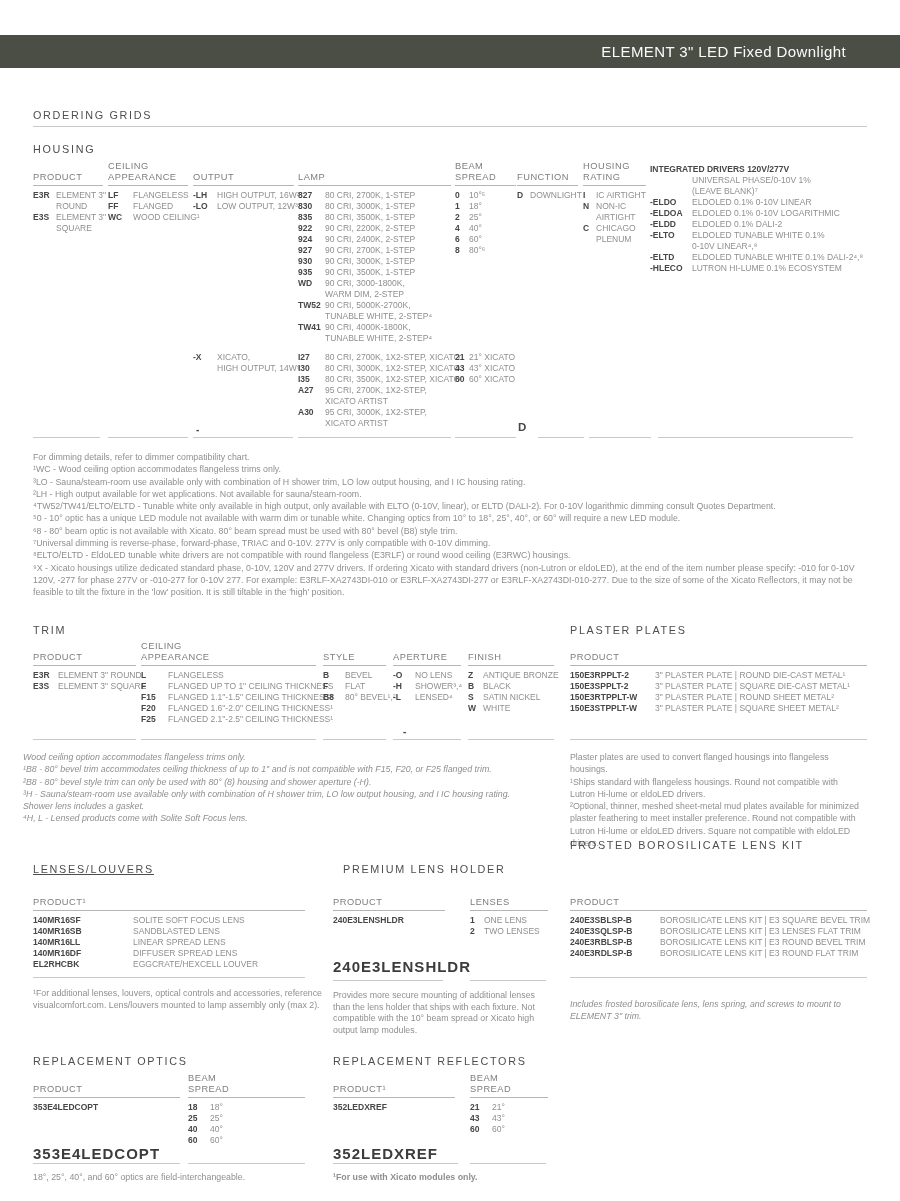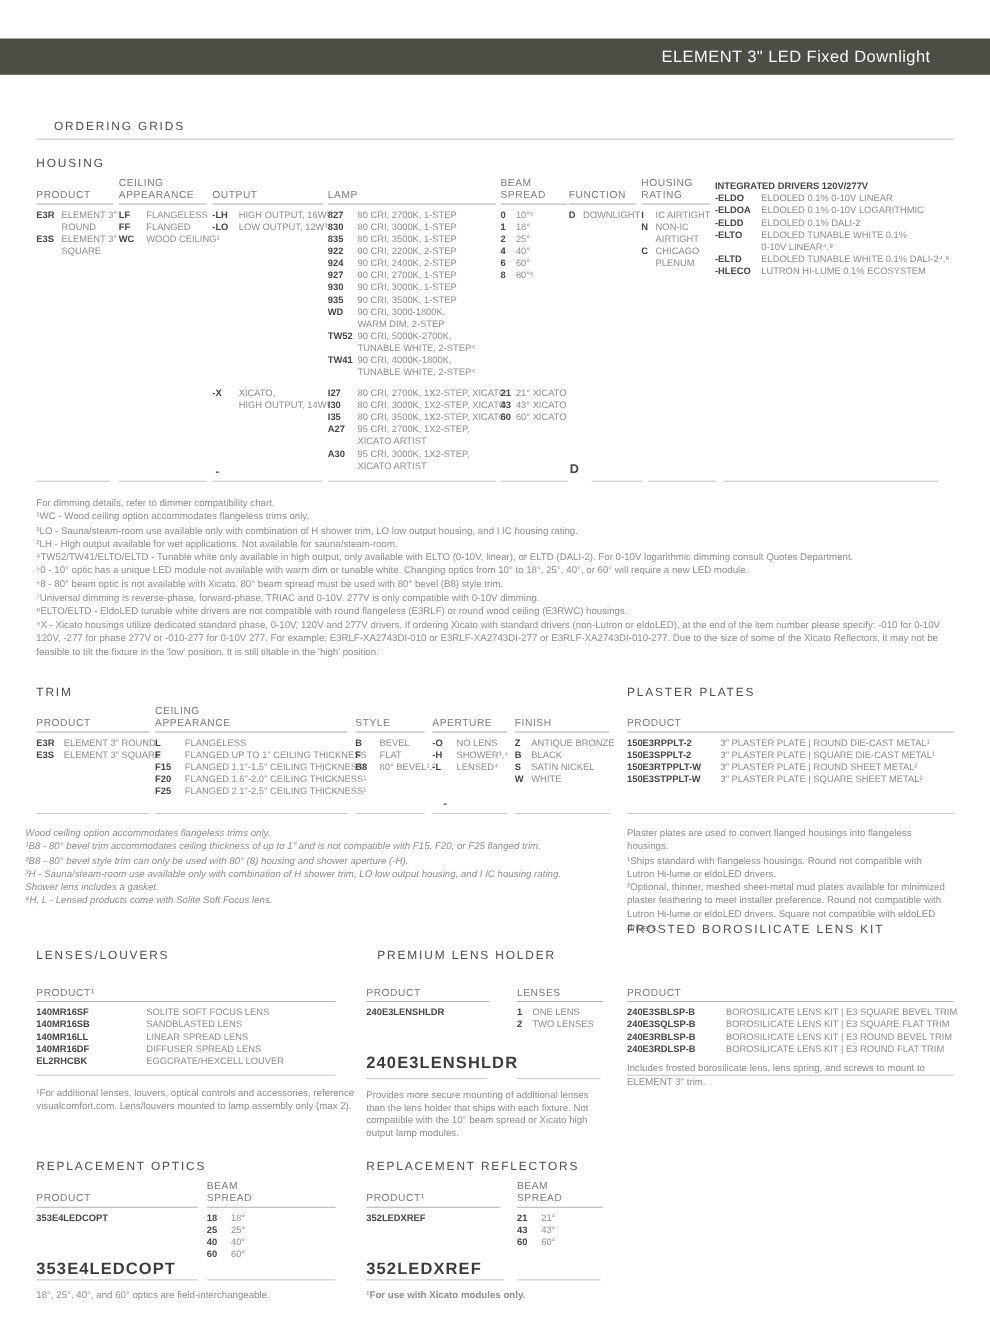--- a/index.html
+++ b/index.html
@@ -30,21 +30,21 @@
 </style>
 </head>
 <body>
 
 <div class="page">
 
   <div class="topbar">
     <div class="topbar-title">ELEMENT 3" LED Fixed Downlight</div>
   </div>
 
-  <div class="sec-title" style="left:33px;top:109px;margin-left:16px;">ORDERING GRIDS</div>
+  <div class="sec-title" style="left:33px;top:109px;">ORDERING GRIDS</div>
   <div class="rule" style="left:33px;top:126px;width:834px;"></div>
   <div class="sec-title" style="left:33px;top:143px;">HOUSING</div>
 
   <div class="col" style="left:33px;top:160px;width:70px;--cw:23px;">
     <div class="col-header">PRODUCT</div>
     <div class="col-body">
       <div class="entry">
           <span class="code">E3R</span>
           <span class="desc">ELEMENT 3"
 ROUND</span>
@@ -222,20 +222,25 @@
           <span class="code">C</span>
           <span class="desc">CHICAGO
 PLENUM</span>
         </div>
     </div>
   </div>
 
   <div class="col" style="left:650px;top:160px;width:217px;--cw:42px;">
     <div class="driver-group">INTEGRATED DRIVERS 120V/277V</div>
     <div class="col-body" style="padding-top:0;">
+      <div class="entry">
+          <span class="code"></span>
+          <span class="desc">UNIVERSAL PHASE/0-10V 1%
+(LEAVE BLANK)⁷</span>
+        </div>
 
       <div class="entry">
           <span class="code">-ELDO</span>
           <span class="desc">ELDOLED 0.1% 0-10V LINEAR</span>
         </div>
 
       <div class="entry">
           <span class="code">-ELDOA</span>
           <span class="desc">ELDOLED 0.1% 0-10V LOGARITHMIC</span>
         </div>
@@ -514,21 +519,21 @@
   </div>
   <div class="rule" style="left:570px;top:739px;width:297px;"></div>
   <div class="notes" style="left:570px;top:751px;width:295px;">
     <div>Plaster plates are used to convert flanged housings into flangeless housings.</div>
 
     <div>¹Ships standard with flangeless housings. Round not compatible with Lutron Hi-lume or eldoLED drivers.</div>
 
     <div>²Optional, thinner, meshed sheet-metal mud plates available for minimized plaster feathering to meet installer preference. Round not compatible with Lutron Hi-lume or eldoLED drivers. Square not compatible with eldoLED drivers.</div>
   </div>
 
-  <div class="sec-title" style="left:33px;top:863px;">LENSES/LOUVERS</div>
+  <div class="sec-title" style="left:33px;top:863px;text-decoration:underline;">LENSES/LOUVERS</div>
   <div class="col" style="left:33px;top:893px;width:272px;--cw:100px;">
     <div class="col-header h1">PRODUCT¹</div>
     <div class="col-body">
       <div class="entry">
           <span class="code">140MR16SF</span>
           <span class="desc">SOLITE SOFT FOCUS LENS</span>
         </div>
 
       <div class="entry">
           <span class="code">140MR16SB</span>
@@ -588,36 +593,36 @@
   <div class="col" style="left:570px;top:893px;width:297px;--cw:90px;">
     <div class="col-header h1">PRODUCT</div>
     <div class="col-body">
       <div class="entry">
           <span class="code">240E3SBLSP-B</span>
           <span class="desc">BOROSILICATE LENS KIT | E3 SQUARE BEVEL TRIM</span>
         </div>
 
       <div class="entry">
           <span class="code">240E3SQLSP-B</span>
-          <span class="desc">BOROSILICATE LENS KIT | E3 SQUARE FLAT TRIM</span>
+          <span class="desc">BOROSILICATE LENS KIT | E3 LENSES FLAT TRIM</span>
         </div>
 
       <div class="entry">
           <span class="code">240E3RBLSP-B</span>
           <span class="desc">BOROSILICATE LENS KIT | E3 ROUND BEVEL TRIM</span>
         </div>
 
       <div class="entry">
           <span class="code">240E3RDLSP-B</span>
           <span class="desc">BOROSILICATE LENS KIT | E3 ROUND FLAT TRIM</span>
         </div>
     </div>
   </div>
   <div class="rule" style="left:570px;top:977px;width:297px;"></div>
-  <div class="para" style="left:570px;top:965px;width:300px;line-height:12.3px;">Includes frosted borosilicate lens, lens spring, and screws to mount to ELEMENT 3" trim.</div>
+  <div class="para" style="left:570px;top:998px;width:300px;line-height:12.3px;font-style:italic;">Includes frosted borosilicate lens, lens spring, and screws to mount to ELEMENT 3" trim.</div>
 
   <div class="sec-title" style="left:33px;top:1055px;">REPLACEMENT OPTICS</div>
   <div class="col" style="left:33px;top:1072px;width:147px;--cw:147px;">
     <div class="col-header">PRODUCT</div>
     <div class="col-body">
       <div class="entry">
           <span class="code">353E4LEDCOPT</span>
         </div>
     </div>
   </div>

